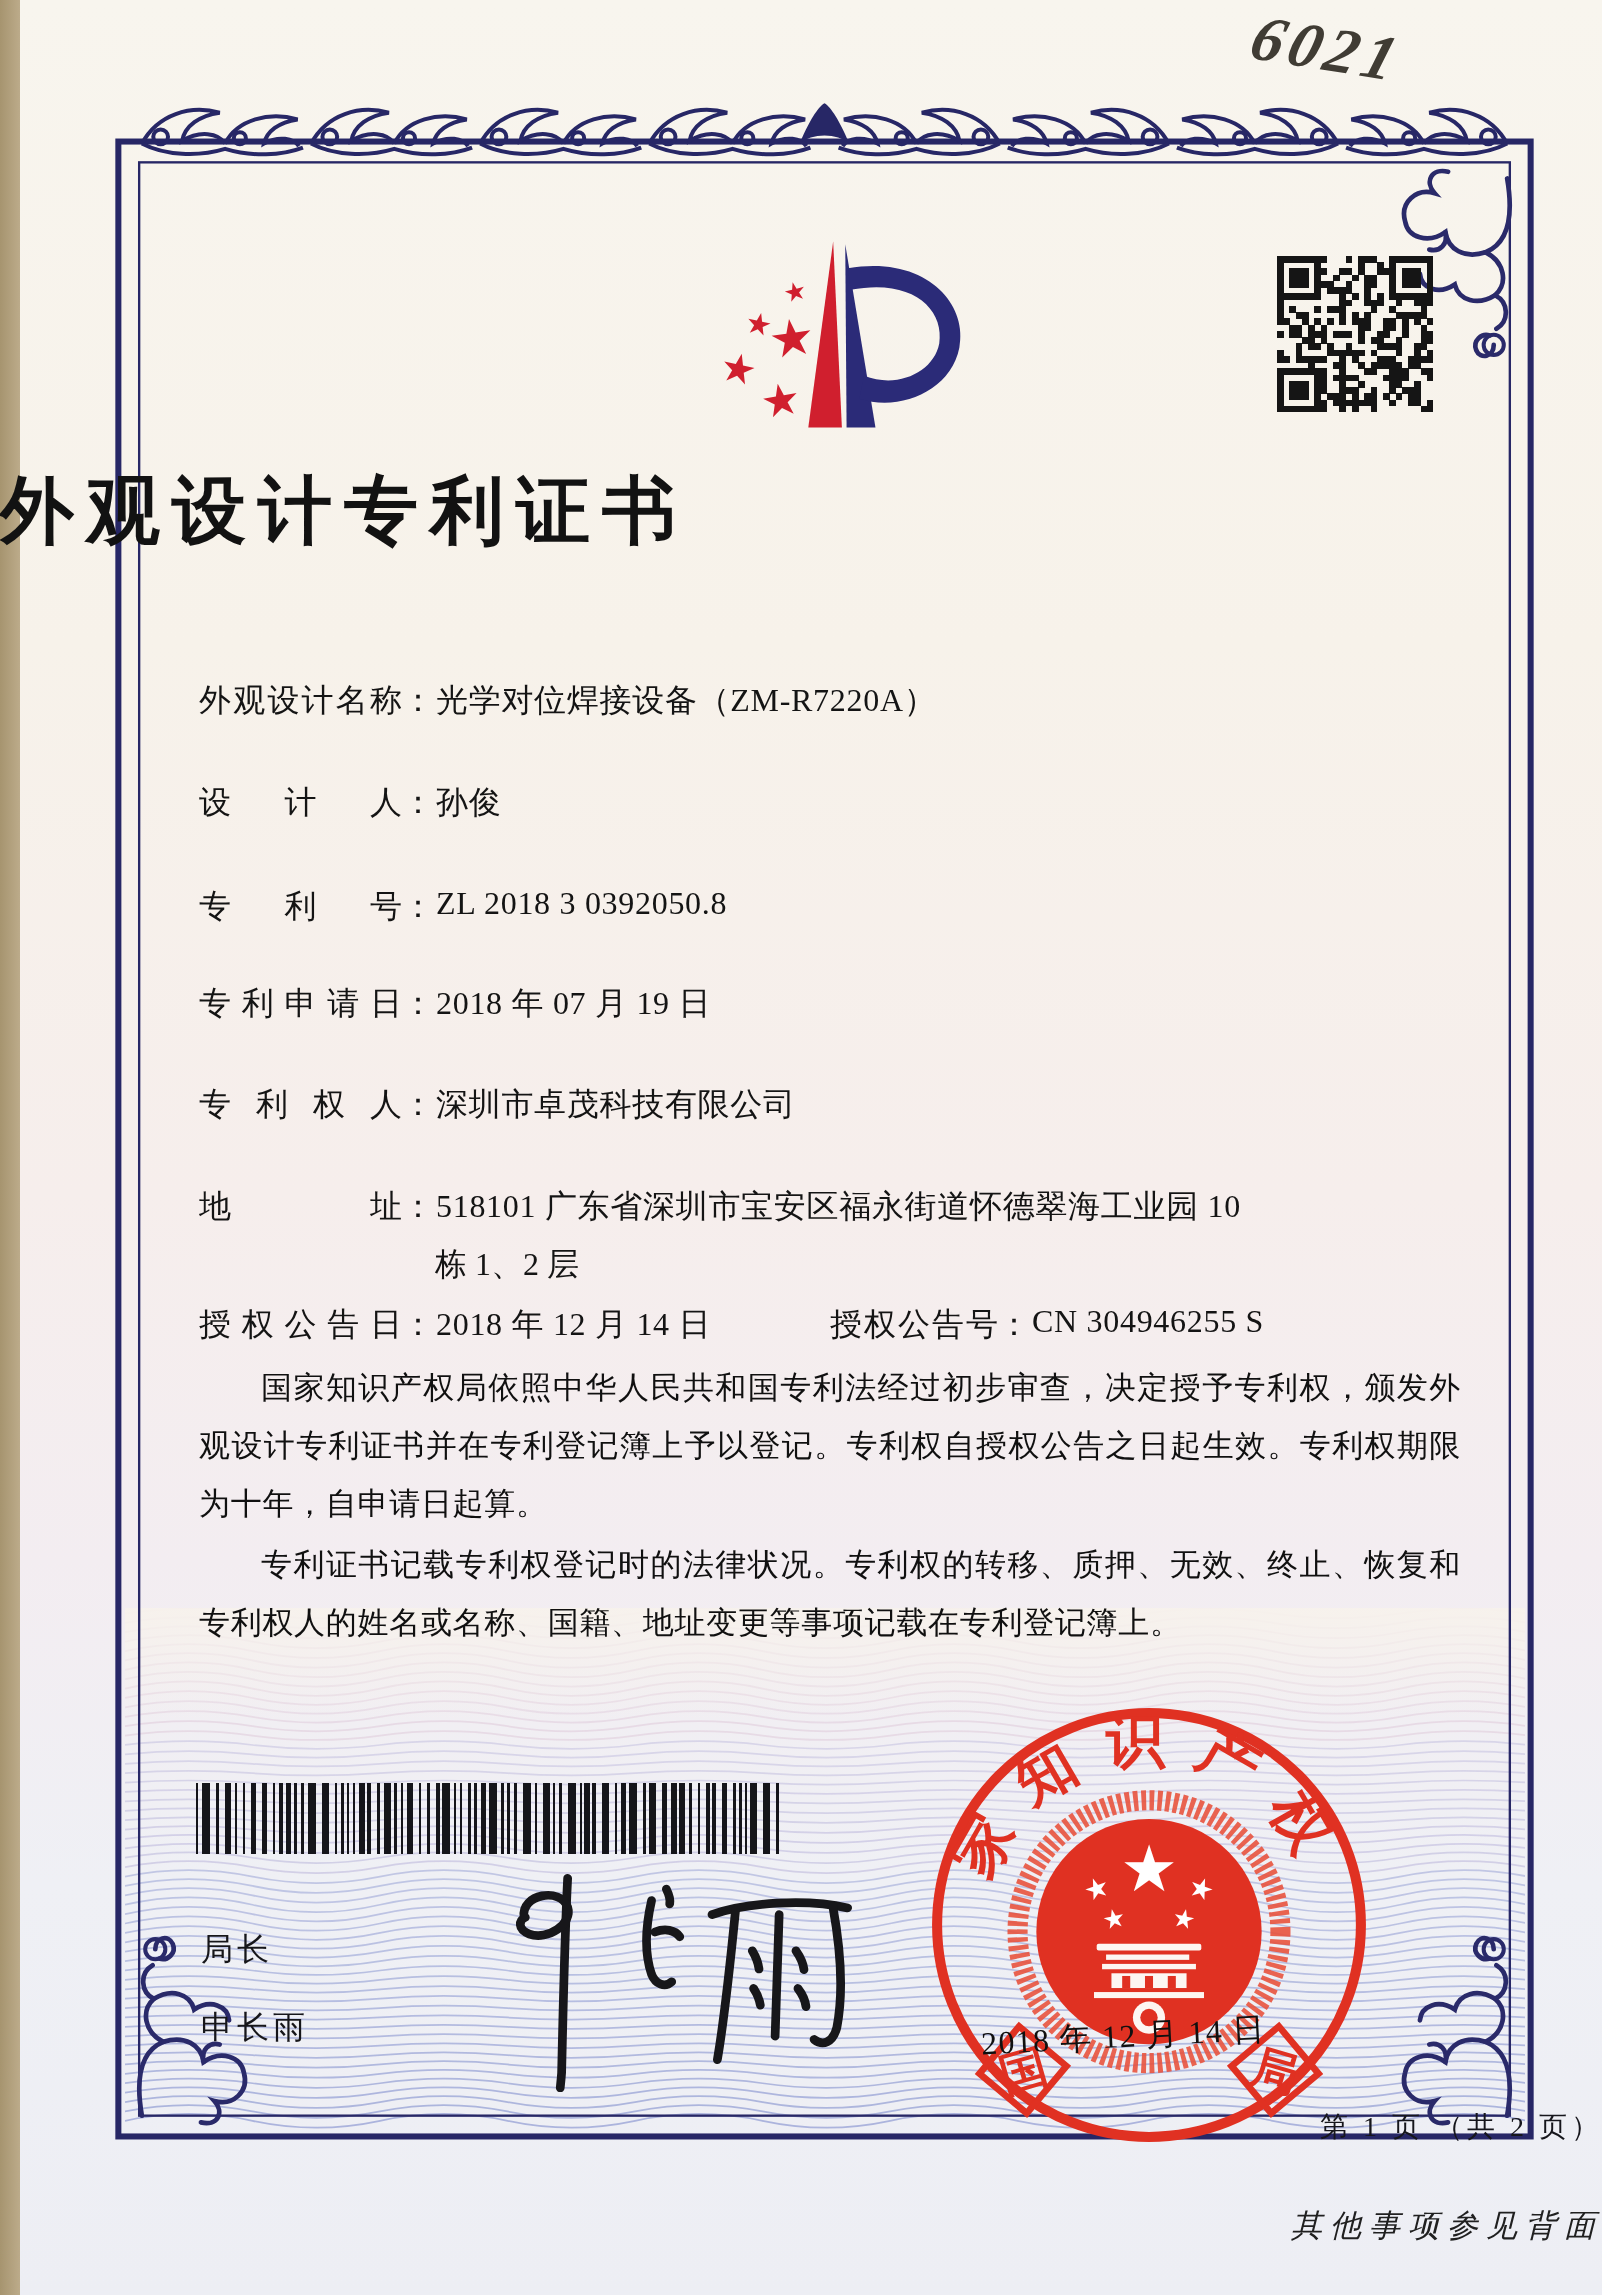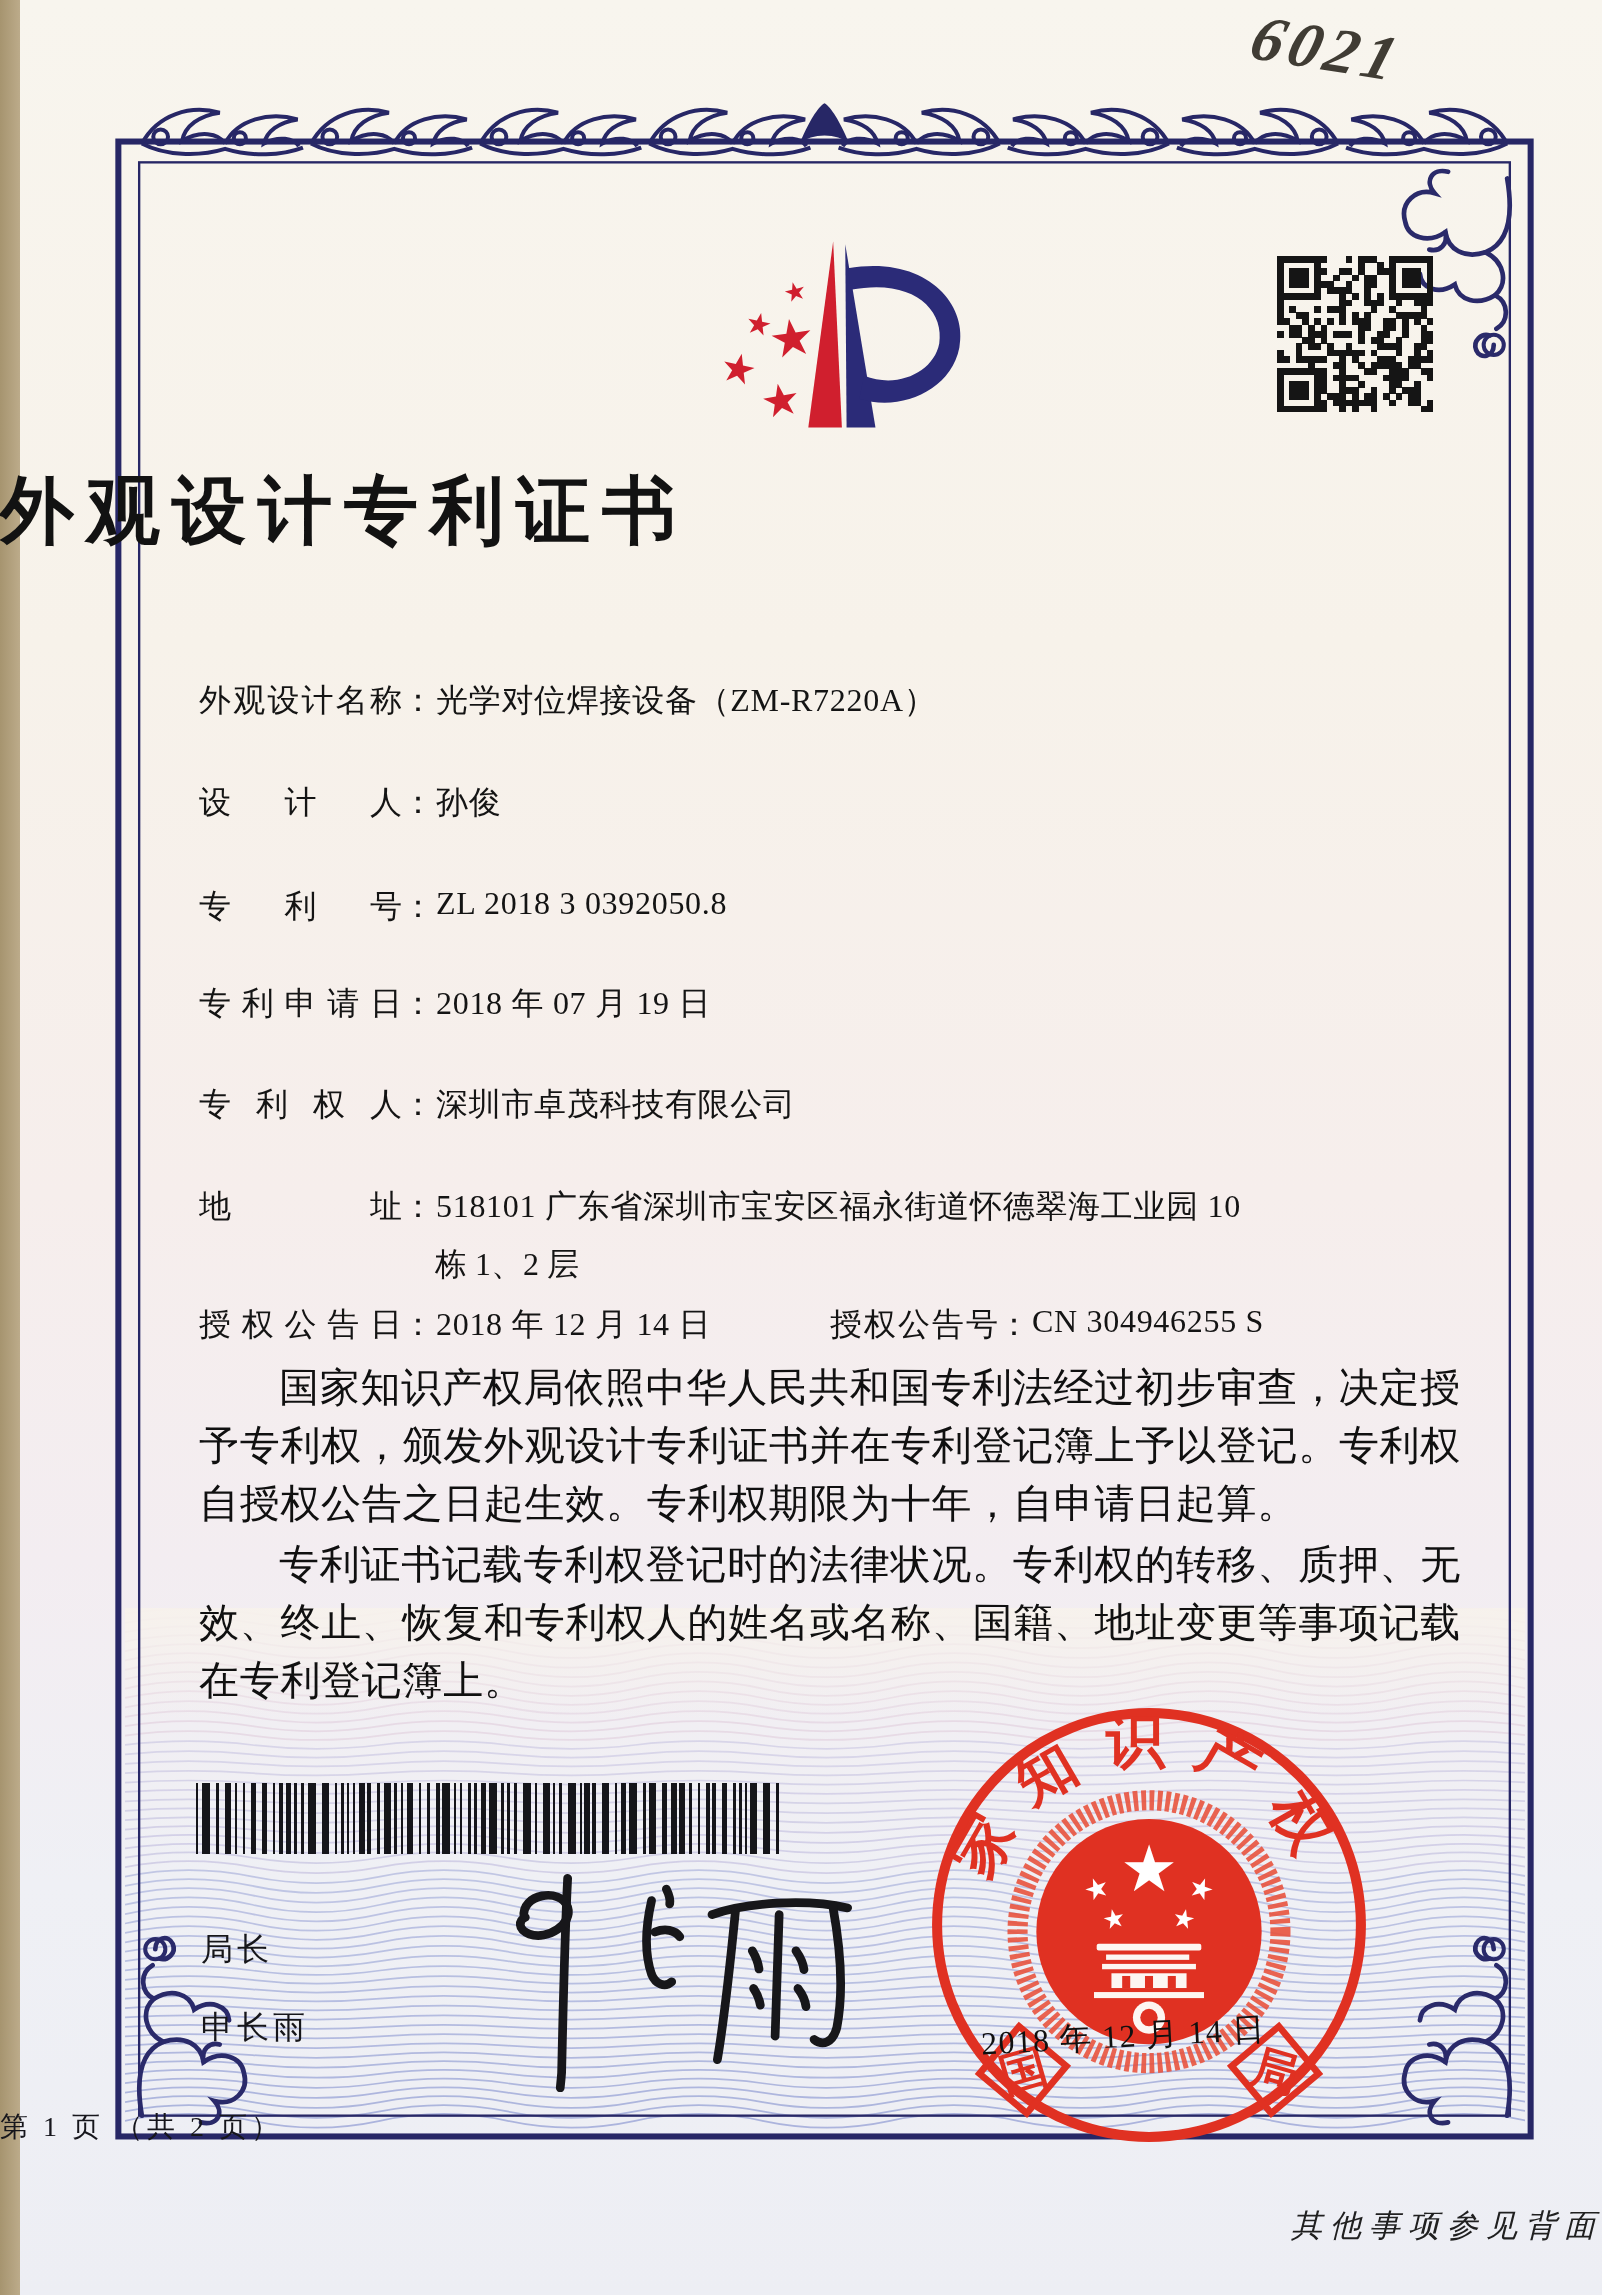--- a/index.html
+++ b/index.html
@@ -15,25 +15,25 @@
   .cert-no{left:169px;top:250px;font-size:34px;letter-spacing:2px;color:#161616;}
   .title{left:0;top:462px;width:1603px;text-align:left;font-size:74px;font-weight:bold;
     letter-spacing:12px;color:#121212;}
   .fieldrow{left:199px;font-size:32px;color:#141414;white-space:nowrap;}
   .flabel{display:inline-block;width:203px;text-align:justify;text-align-last:justify;vertical-align:top;}
   .fcolon{display:inline-block;width:34px;vertical-align:top;}
   .fvalue{display:inline-block;vertical-align:top;letter-spacing:0.7px;}
   .addr2{left:435px;font-size:32px;color:#141414;}
   .grant2{position:absolute;left:631px;top:0;white-space:nowrap;}
   .grant2 .flabel{width:168px;}
-  .bodypara{left:199px;width:1262px;font-size:40px;line-height:58px;text-align:justify;
+  .bodypara{left:199px;width:1262px;font-size:31px;line-height:58px;text-align:justify;
     color:#101010;text-indent:2em;letter-spacing:0.7px;}
   .director{left:201px;font-size:32px;color:#16161a;letter-spacing:4px;}
   .sealdate{left:981px;top:2015px;font-size:32px;color:#101010;transform:rotate(-3deg);letter-spacing:1.3px;}
-  .pagefoot{left:0;top:2108px;width:1603px;text-align:left;font-size:28px;letter-spacing:4px;color:#16161c;}
+  .pagefoot{left:0;top:2108px;width:1603px;text-align:right;font-size:28px;letter-spacing:4px;color:#16161c;}
   .backnote{left:0;top:2205px;width:1603px;text-align:right;font-size:31px;letter-spacing:8px;color:#202020;font-style:italic;}
   svg{display:block;}
   .fl{fill:none;stroke:#2a2a6a;stroke-width:7;stroke-linecap:round;}
   .flc{fill:none;stroke:#2a2a6a;stroke-width:6;}
   .sc{fill:none;stroke:#2727664;stroke-width:6;}
   .sc,.scc{stroke:#272766;fill:none;stroke-width:6;}
   .sigp{fill:none;stroke:#17171a;stroke-width:13;stroke-linecap:round;}
 </style>
 </head>
 <body>

